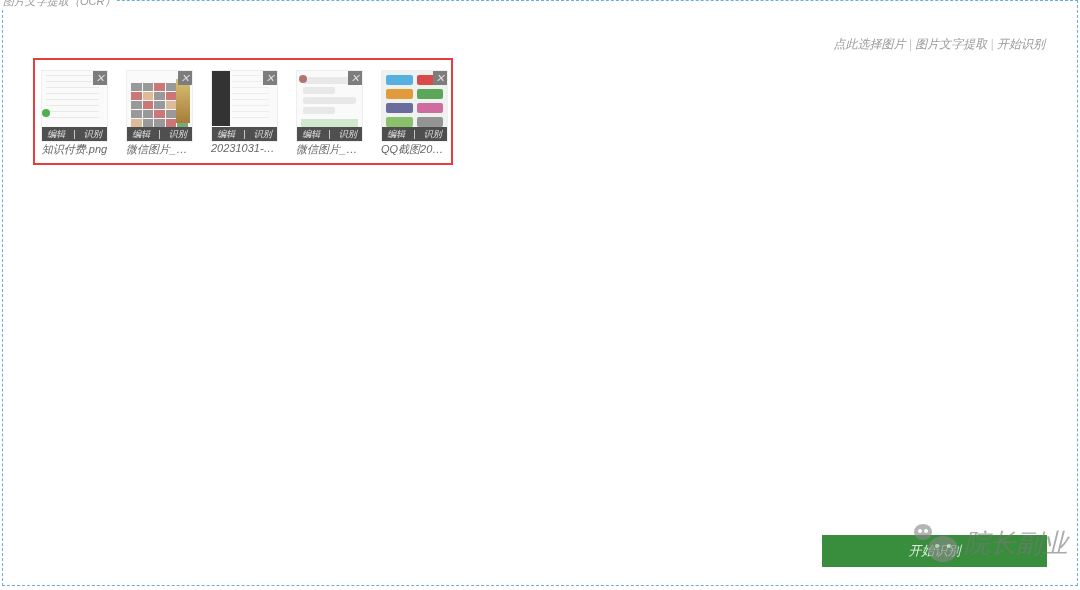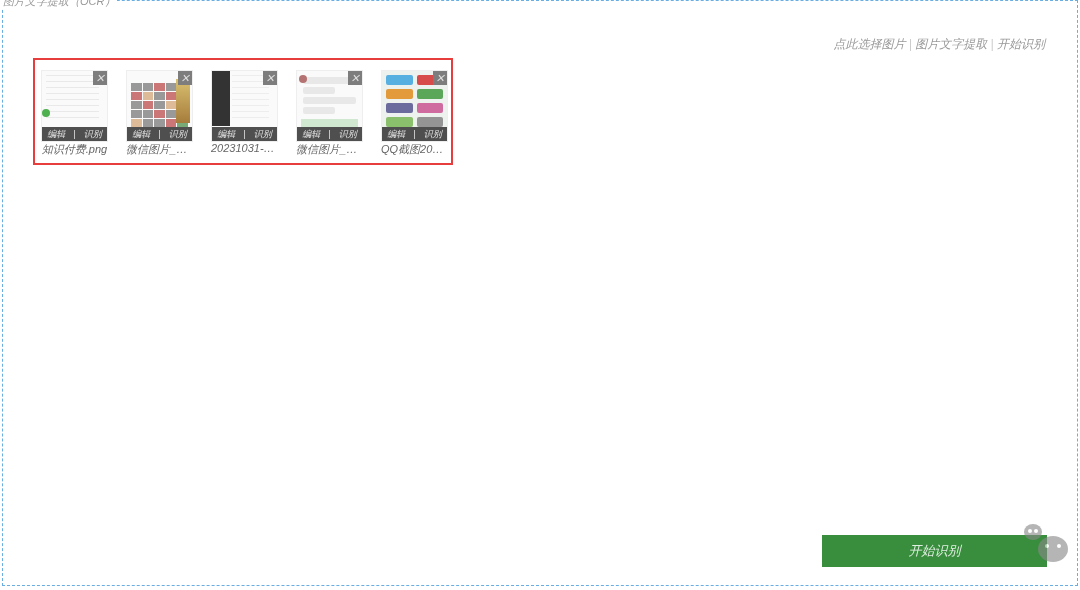--- a/index.html
+++ b/index.html
@@ -418,14 +418,15 @@
     <div class="wm-icon-wrap">
       <div class="wm-bubble small">
         <div class="wm-eye" style="left:4px; top:5px;"></div>
         <div class="wm-eye" style="right:4px; top:5px;"></div>
       </div>
       <div class="wm-bubble big">
         <div class="wm-eye" style="left:7px; top:8px;"></div>
         <div class="wm-eye" style="right:7px; top:8px;"></div>
       </div>
     </div>
+    <span>院长副业</span>
   </div>
 </div>
 
 </body></html>

